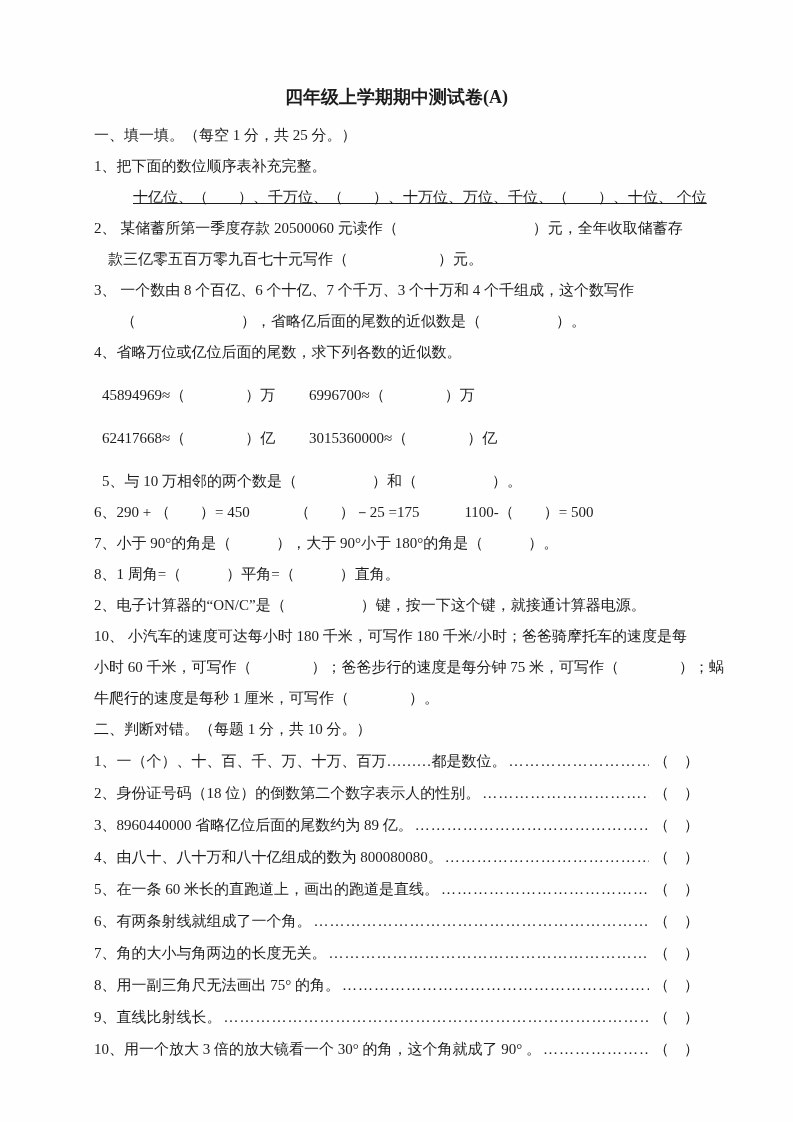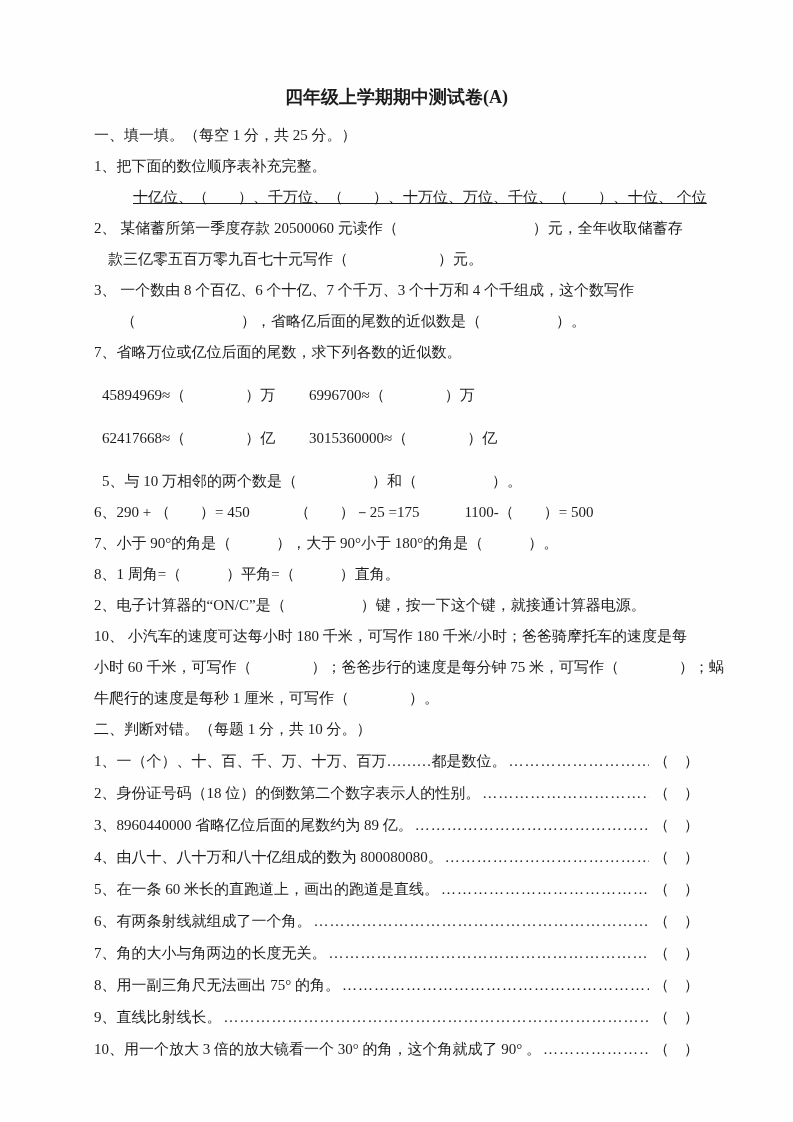--- a/index.html
+++ b/index.html
@@ -75,21 +75,21 @@
 
     <p class="line">1、把下面的数位顺序表补充完整。</p>
     <p class="line indent-a">十亿位、（　　）、千万位、（　　）、十万位、万位、千位、（　　）、十位、 个位</p>
 
     <p class="line">2、 某储蓄所第一季度存款 20500060 元读作（　　　　　　　　　）元，全年收取储蓄存</p>
     <p class="line indent-b">款三亿零五百万零九百七十元写作（　　　　　　）元。</p>
 
     <p class="line">3、 一个数由 8 个百亿、6 个十亿、7 个千万、3 个十万和 4 个千组成，这个数写作</p>
     <p class="line indent-c">（　　　　　　　），省略亿后面的尾数的近似数是（　　　　　）。</p>
 
-    <p class="line">7、省略万位或亿位后面的尾数，求下列各数的近似数。</p>
+    <p class="line">4、省略万位或亿位后面的尾数，求下列各数的近似数。</p>
     <p class="line indent-d two-col">
       <span class="col-left">45894969≈（　　　　）万</span><span class="col-right">6996700≈（　　　　）万</span>
     </p>
     <p class="line indent-d two-col">
       <span class="col-left">62417668≈（　　　　）亿</span><span class="col-right">3015360000≈（　　　　）亿</span>
     </p>
 
     <p class="line indent-d">5、与 10 万相邻的两个数是（　　　　　）和（　　　　　）。</p>
     <p class="line">6、290 + （　　）= 450　　　（　　）－25 =175　　　1100-（　　）= 500</p>
     <p class="line">7、小于 90°的角是（　　　），大于 90°小于 180°的角是（　　　）。</p>

